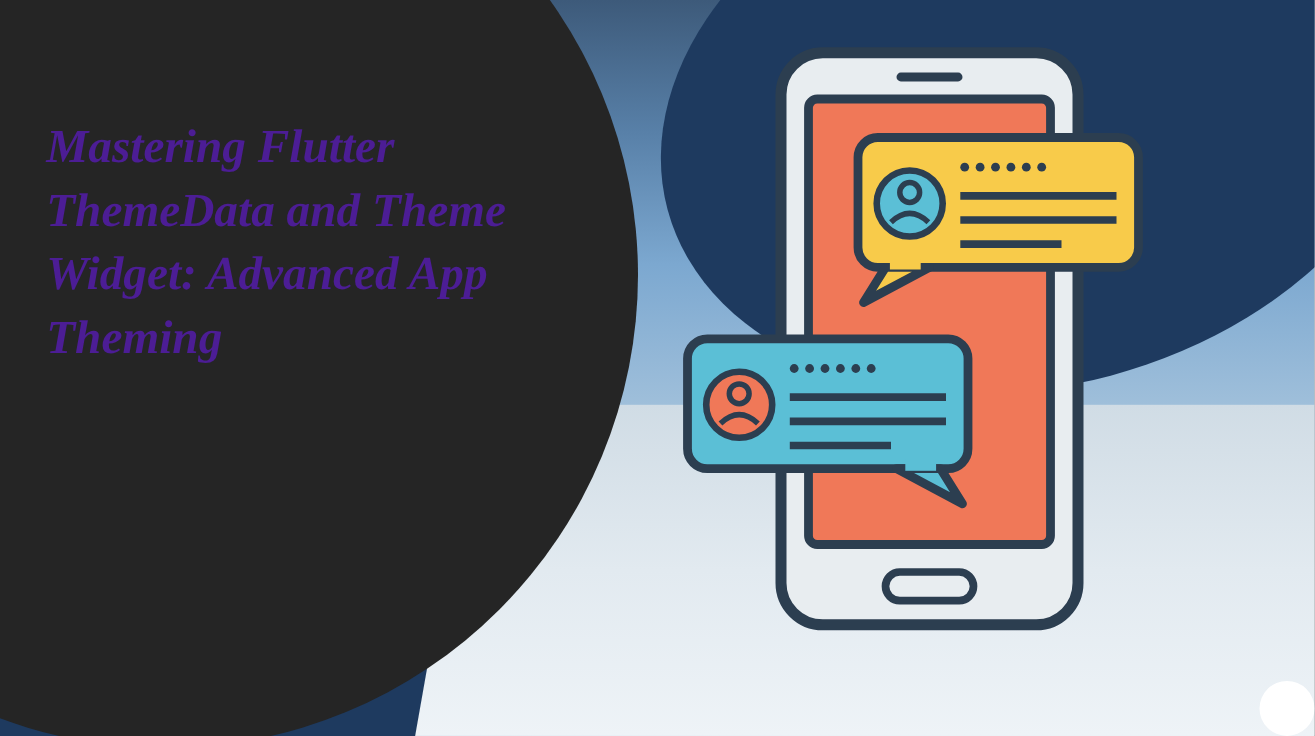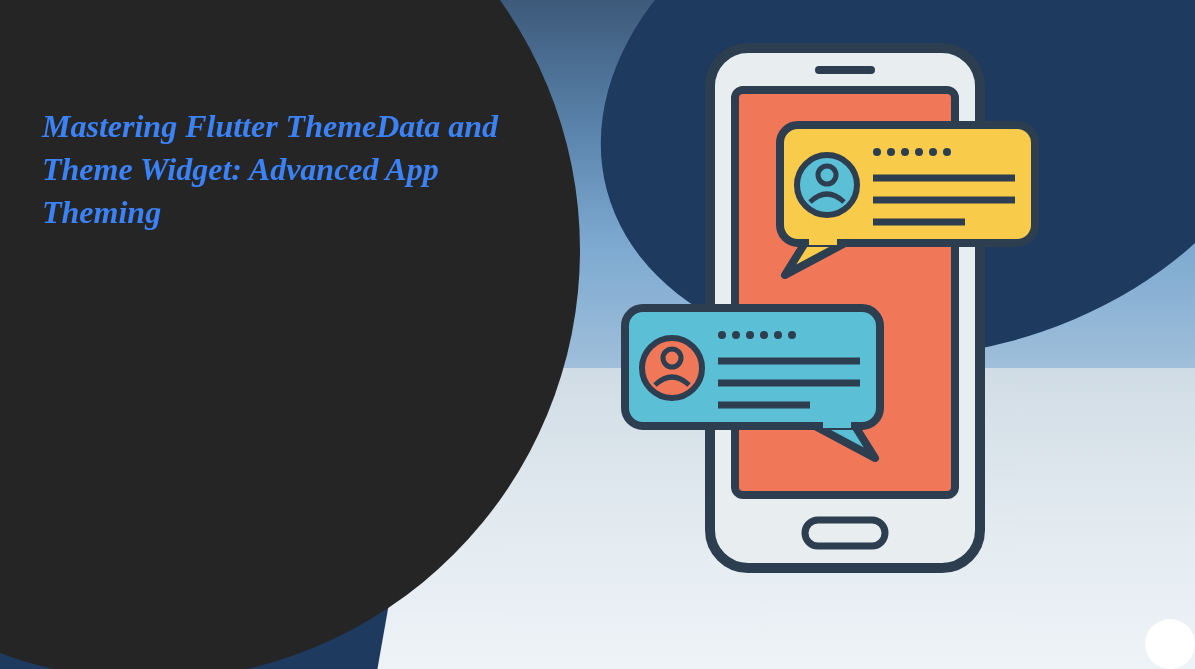--- a/index.html
+++ b/index.html
@@ -65,22 +65,22 @@
       background: #252525;
       border-radius: 50%;
       z-index: 5;
     }
     
     .title {
       position: absolute;
       top: 105px;
       left: 42px;
       z-index: 10;
-      color: #3b82f6;
-      font-size: 32px;
+      color: #4c1d95;
+      font-size: 43px;
       font-weight: bold;
       font-style: italic;
       line-height: 1.35;
       max-width: 480px;
     }
     
     .phone-container {
       position: absolute;
       top: 30px;
       right: 150px;

